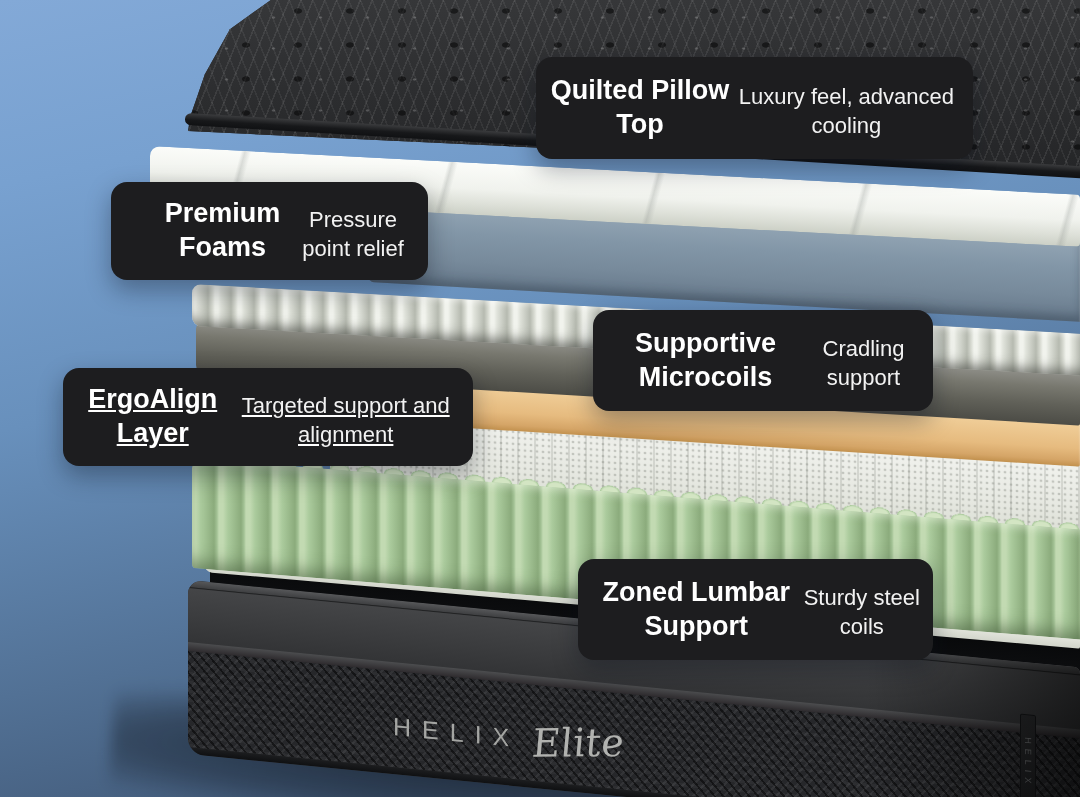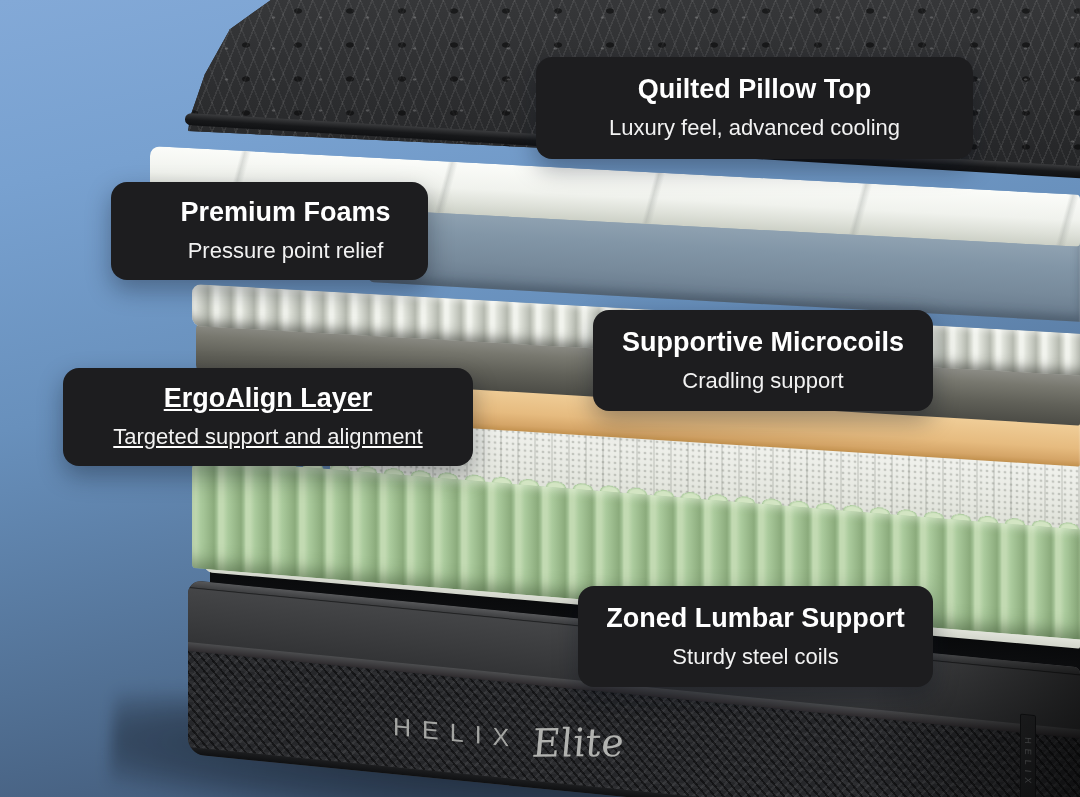--- a/index.html
+++ b/index.html
@@ -136,30 +136,30 @@
   .base-shade{left:0;top:0;width:100%;height:100%;background:linear-gradient(90deg,rgba(0,0,0,0) 76%,rgba(0,0,0,0.28) 88%,rgba(0,0,0,0.58) 100%);}
   .base-logo{left:205px;top:102px;display:flex;align-items:flex-start;gap:12px;white-space:nowrap;}
   .logo-helix{position:static;font-size:25px;font-weight:400;letter-spacing:11px;color:#b2b3b0;opacity:0.9;margin-top:10px;}
   .logo-elite{position:static;font-family:"DejaVu Serif",serif;font-style:italic;font-size:39px;color:#bdbebb;opacity:0.92;transform:rotate(-6deg);}
   .side-tag{right:44px;top:52px;width:16px;height:98px;background:linear-gradient(#2b2c2e,#1d1e20);border:1px solid #151618;border-radius:2px;display:flex;align-items:center;justify-content:center;}
   .side-tag span{position:static;writing-mode:vertical-rl;font-size:9px;letter-spacing:5px;color:#6d6f71;}
 
   
   .callout{
     z-index:20;background:#1d1d1f;border-radius:16px;color:#ffffff;
-    display:flex;flex-direction:column;align-items:center;justify-content:center;
+    display:flex;flex-direction:row;align-items:center;justify-content:center;
     text-align:center;box-shadow:0 10px 24px rgba(10,15,25,0.35);padding:0 12px;
   }
   .callout .t{position:static;font-weight:bold;font-size:27px;line-height:1.25;}
   .callout .s{position:static;font-size:22px;color:#f2f2f2;line-height:1.3;margin-top:7px;}
   .c1{left:536px;top:57px;width:437px;height:102px;}
   .c2{left:111px;top:182px;width:317px;height:98px;padding-left:44px;}
   .c3{left:593px;top:310px;width:340px;height:101px;}
   .c4{left:63px;top:368px;width:410px;height:98px;text-decoration:underline;}
-  .c5{left:578px;top:586px;width:355px;height:101px;}
+  .c5{left:578px;top:559px;width:355px;height:101px;}
 </style>
 </head>
 <body>
 
 <div class="stage">
 
   <div class="floor-shadow"></div>
 
   <div class="base-interior"></div>
 

